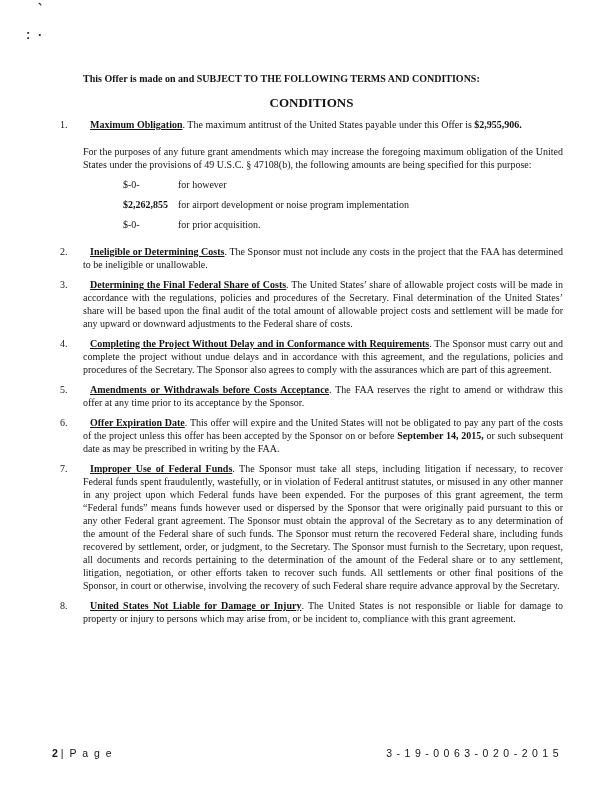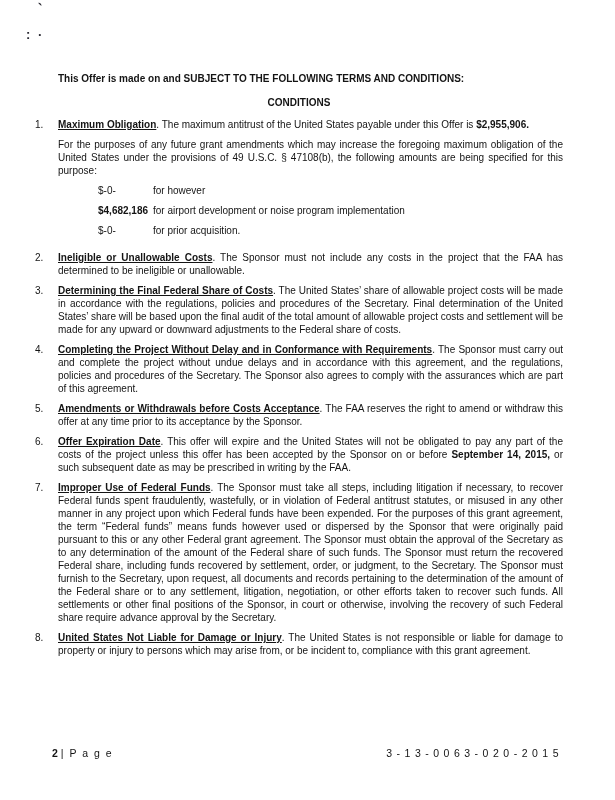--- a/index.html
+++ b/index.html
@@ -9,42 +9,42 @@
     width: 615px;
     height: 800px;
     margin: 0 auto;
     background: #ffffff;
     font-family: "Liberation Sans", sans-serif;
     font-size: 10px;
     line-height: 13px;
     color: #141414;
     overflow: hidden;
   }
-  .content { padding: 72px 52px 0 35px; }
+  .content { padding: 72px 52px 0 60px; font-family: Liberation Serif, serif; }
   .pen-mark { position: absolute; color: #2a2a33; font-weight: bold; }
   .pen-mark.m1 { left: 37px; top: 2px; font-size: 15px; transform: rotate(8deg); }
   .pen-mark.m2 { left: 26px; top: 28px; font-size: 13px; letter-spacing: 2px; }
   .intro {
     margin-left: 23px;
     font-weight: bold;
     margin-bottom: 11px;
   }
   .heading {
     text-align: center;
-    font-size: 10px;
+    font-size: 13px;
     font-weight: bold;
     margin-bottom: 9px;
   }
   .cond { display: flex; margin-bottom: 7px; }
   .num { flex: 0 0 23px; width: 23px; }
   .body { flex: 1; text-align: justify; }
-  .title { font-weight: bold; text-decoration: underline; }
+  .title { font-weight: bold; text-decoration: underline; margin-left: 7px; }
   .b { font-weight: bold; }
   .para { margin: 0; }
-  .para + .para { margin-top: 7px; }
+  .para + .para { margin-top: 14px; }
   .amounts { margin: 7px 0 0 40px; }
   .amount-row { display: flex; margin-bottom: 7px; text-align: left; }
   .amt { flex: 0 0 55px; width: 55px; }
   .footer {
     position: absolute;
     left: 52px;
     right: 52px;
     top: 747px;
     display: flex;
     justify-content: space-between;
@@ -75,35 +75,35 @@
         <span class="num">1.</span>
         <div class="body">
           <p class="para"><span class="title">Maximum Obligation</span><span>. The maximum antitrust of the United States payable under this Offer is </span><span class="b">$2,955,906.</span><span></span></p>
           <p class="para">For the purposes of any future grant amendments which may increase the foregoing maximum obligation of the United States under the provisions of 49 U.S.C. § 47108(b), the following amounts are being specified for this purpose:</p>
           <div class="amounts">
             <div class="amount-row">
               <span class="amt">$-0-</span>
               <span>for however</span>
             </div>
             <div class="amount-row">
-              <span class="amt b">$4,682,186</span>
+              <span class="amt b">$2,262,855</span>
               <span>for airport development or noise program implementation</span>
             </div>
             <div class="amount-row">
               <span class="amt">$-0-</span>
               <span>for prior acquisition.</span>
             </div>
           </div>
         </div>
       </div>
 
       <div class="cond">
         <span class="num">2.</span>
         <div class="body">
-          <p class="para"><span class="title">Ineligible or Unallowable Costs</span><span>. The Sponsor must not include any costs in the project that the FAA has determined to be ineligible or unallowable.</span><span class="b"></span><span></span></p>
+          <p class="para"><span class="title">Ineligible or Determining Costs</span><span>. The Sponsor must not include any costs in the project that the FAA has determined to be ineligible or unallowable.</span><span class="b"></span><span></span></p>
         </div>
       </div>
 
       <div class="cond">
         <span class="num">3.</span>
         <div class="body">
           <p class="para"><span class="title">Determining the Final Federal Share of Costs</span><span>. The United States’ share of allowable project costs will be made in accordance with the regulations, policies and procedures of the Secretary.  Final determination of the United States’ share will be based upon the final audit of the total amount of allowable project costs and settlement will be made for any upward or downward adjustments to the Federal share of costs.</span><span class="b"></span><span></span></p>
         </div>
       </div>
 
@@ -142,16 +142,16 @@
         </div>
       </div>
 
     </div>
   </div>
 
   <div class="footer">
     <div>
       <span class="pg-num">2</span><span class="pg-label">| P a g e</span>
     </div>
-    <span class="doc-num">3-13-0063-020-2015</span>
+    <span class="doc-num">3-19-0063-020-2015</span>
   </div>
 
 </div>
 
 </body></html>

